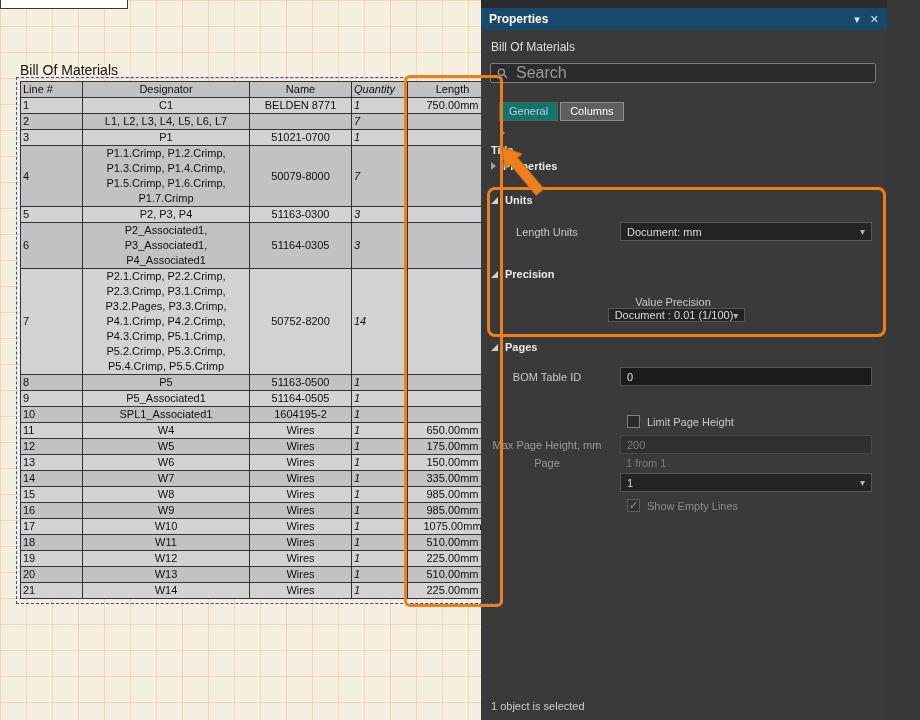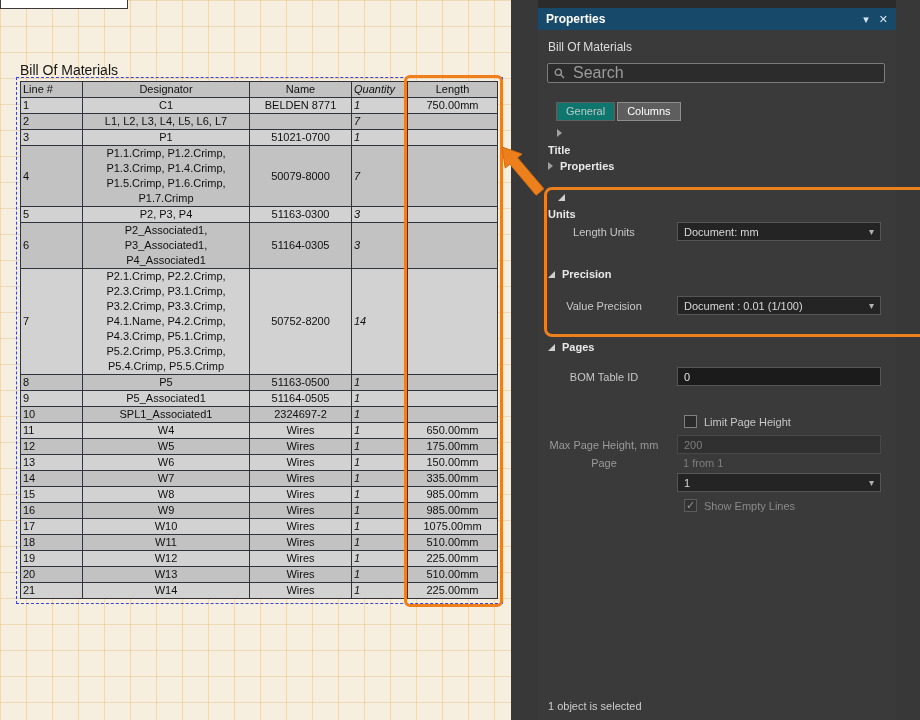--- a/index.html
+++ b/index.html
@@ -34,22 +34,22 @@
 
   .selection-rect { position:absolute; left:16px; top:77px; width:485px; height:525px;
     border:1px dashed #3946d6; pointer-events:none; z-index:5; }
 
   .hl-col { position:absolute; left:404px; top:75px; width:93px; height:526px;
     border:3px solid #ee7f1d; border-radius:6px; pointer-events:none; z-index:6; }
 
   .annot-arrow { position:absolute; left:500px; top:141px; z-index:30; }
 
   
-  .panel { position:absolute; left:538px; top:0; width:358px; height:720px;
-    background:#3a3a3a; color:#cfcfcf; font-size:11px; }
+  .panel { position:absolute; left:481px; top:0; width:358px; height:720px;
+    background:#3a3a3a; color:#cfcfcf; font-size:11px;padding-left:48px; }
   .panel-topstrip { position:absolute; left:0; top:0; width:100%; height:8px; background:#2b2b2b; }
   .panel-header { position:absolute; left:0; top:8px; width:100%; height:22px;
     background:#17496b; display:flex; align-items:center; box-sizing:border-box; padding:0 8px; }
   .panel-header .ph-title { color:#ffffff; font-size:12px; font-weight:bold; flex:1; }
   .panel-header .ph-icon { color:#d7e6f2; font-size:11px; margin-left:10px; cursor:default; }
 
   .panel-subtitle { position:absolute; left:10px; top:40px; font-size:12px; color:#dddddd; }
 
   .search-box { position:absolute; left:9px; top:63px; right:11px; height:20px;
     background:#2c2c2c; border:1px solid #7c7c7c; border-radius:2px;
@@ -164,21 +164,21 @@
           </tr>
           <tr>
             <td class="c0">6</td>
             <td class="c1">P2_Associated1, P3_Associated1, P4_Associated1</td>
             <td class="c2">51164-0305</td>
             <td class="c3">3</td>
             <td class="c4"></td>
           </tr>
           <tr>
             <td class="c0">7</td>
-            <td class="c1">P2.1.Crimp, P2.2.Crimp, P2.3.Crimp, P3.1.Crimp, P3.2.Crimp, P3.3.Crimp, P4.1.Name, P4.2.Crimp, P4.3.Crimp, P5.1.Crimp, P5.2.Crimp, P5.3.Crimp, P5.4.Crimp, P5.5.Crimp</td>
+            <td class="c1">P2.1.Crimp, P2.2.Crimp, P2.3.Crimp, P3.1.Crimp, P3.2.Pages, P3.3.Crimp, P4.1.Crimp, P4.2.Crimp, P4.3.Crimp, P5.1.Crimp, P5.2.Crimp, P5.3.Crimp, P5.4.Crimp, P5.5.Crimp</td>
             <td class="c2">50752-8200</td>
             <td class="c3">14</td>
             <td class="c4"></td>
           </tr>
           <tr>
             <td class="c0">8</td>
             <td class="c1">P5</td>
             <td class="c2">51163-0500</td>
             <td class="c3">1</td>
             <td class="c4"></td>
@@ -186,21 +186,21 @@
           <tr>
             <td class="c0">9</td>
             <td class="c1">P5_Associated1</td>
             <td class="c2">51164-0505</td>
             <td class="c3">1</td>
             <td class="c4"></td>
           </tr>
           <tr>
             <td class="c0">10</td>
             <td class="c1">SPL1_Associated1</td>
-            <td class="c2">2324697-2</td>
+            <td class="c2">1604195-2</td>
             <td class="c3">1</td>
             <td class="c4"></td>
           </tr>
           <tr>
             <td class="c0">11</td>
             <td class="c1">W4</td>
             <td class="c2">Wires</td>
             <td class="c3">1</td>
             <td class="c4">650.00mm</td>
           </tr>
@@ -311,39 +311,39 @@
     <div class="sec" style="top:129px;flex-direction:column;">
       <span class="tri-col"></span>
       <span>Title</span>
     </div>
 
     <div class="sec" style="top:160px;">
       <span class="tri-col"></span>
       <span>Properties</span>
     </div>
 
-    <div class="sec" style="top:194px; z-index:21;flex-direction:column;">
+    <div class="sec" style="top:194px; z-index:21;">
       <span class="tri-exp"></span>
       <span>Units</span>
     </div>
 
     <div class="prow" style="top:222px;">
       <span class="plabel">Length Units</span>
       <div class="pcontrol dropdown" style="z-index:21; position:relative;">
         <span class="dd-text">Document: mm</span>
         <span class="dd-caret">▾</span>
       </div>
     </div>
 
     <div class="sec" style="top:268px; z-index:21;">
       <span class="tri-exp"></span>
       <span>Precision</span>
     </div>
 
-    <div class="prow" style="top:296px;">
+    <div class="prow" style="top:296px;flex-direction:column;">
       <span class="plabel">Value Precision</span>
       <div class="pcontrol dropdown" style="z-index:21; position:relative;">
         <span class="dd-text">Document : 0.01 (1/100)</span>
         <span class="dd-caret">▾</span>
       </div>
     </div>
 
     <div class="sec" style="top:341px;">
       <span class="tri-exp"></span>
       <span>Pages</span>

